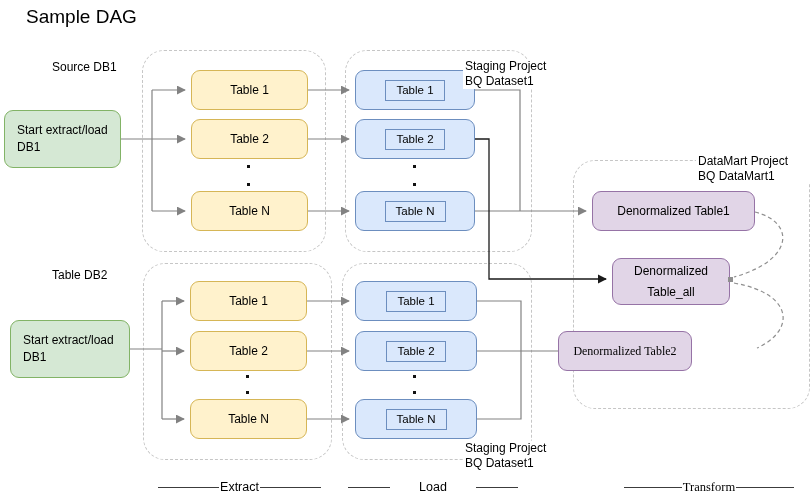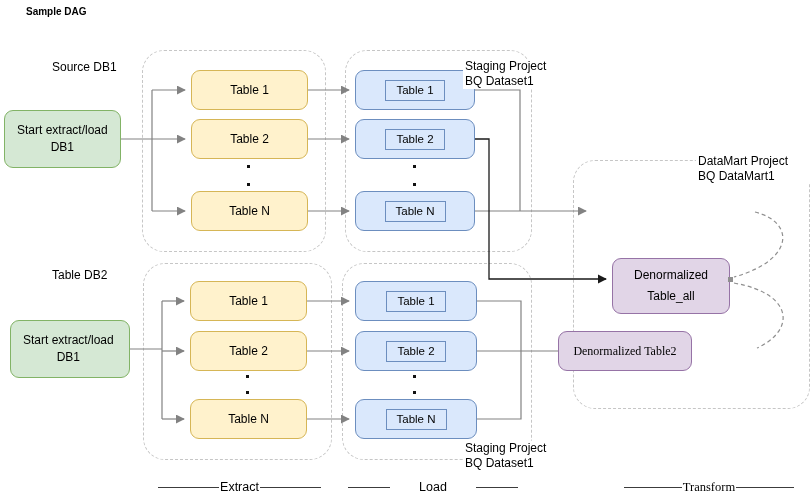--- a/index.html
+++ b/index.html
@@ -9,32 +9,32 @@
   }
   .dashed-container{
     position:absolute;border:1px dashed var(--container_border);
     border-radius:22px;background:transparent;z-index:1;
   }
   .node{
     position:absolute;border-radius:9px;display:flex;align-items:center;justify-content:center;
     font-size:12px;z-index:3;box-sizing:border-box;text-align:center;
   }
   .green{background:var(--green_fill);border:1px solid var(--green_border);
-    justify-content:flex-start;text-align:center;padding-left:12px;line-height:17px;}
+    justify-content:flex-start;text-align:left;padding-left:12px;line-height:17px;}
   .yellow{background:var(--yellow_fill);border:1px solid var(--yellow_border);}
   .blue{background:var(--blue_fill);border:1px solid var(--blue_border);}
   .purple{background:var(--purple_fill);border:1px solid var(--purple_border);line-height:21px;}
   .inner-rect{
     border:1px solid var(--blue_border);background:transparent;padding:2px 10px;
     font-size:11.5px;line-height:15px;
   }
   .lbl{position:absolute;font-size:12px;line-height:15px;z-index:4;}
   .lbl.center{}
   .lbl.whitebg{background:#fff;padding:0 2px;}
-  .title{position:absolute;left:26px;top:6px;font-size:10px;font-weight:bold;z-index:4;}
+  .title{position:absolute;left:26px;top:6px;font-size:19px;font-weight:normal;z-index:4;}
   svg.wires{position:absolute;left:0;top:0;z-index:2;pointer-events:none;}
   .edge{fill:none;stroke:var(--line);stroke-width:1.2px;}
   .edge-dark{fill:none;stroke:var(--line_dark);stroke-width:1.3px;}
   .curve{fill:none;stroke:var(--curve);stroke-width:1.2px;stroke-dasharray:4 3;}
   .dot{position:absolute;width:3px;height:3px;background:#111;z-index:3;}
   .stage{position:absolute;display:flex;align-items:center;height:16px;z-index:4;font-size:12.5px;}
   .sline{flex:1;height:1px;background:#3c3c3c;}
   .stage span.txt{padding:0 1px;white-space:nowrap;}
   .conn-square{position:absolute;width:5px;height:5px;background:var(--curve);z-index:3;}
 </style>
@@ -150,21 +150,22 @@
   </div>
   <div class="lbl center whitebg" style="left:463px;top:441px;width:124px;">
     <div>Staging Project</div>
     <div>BQ Dataset1</div>
   </div>
   <div class="lbl center whitebg" style="left:696px;top:154px;width:124px;">
     <div>DataMart Project</div>
     <div>BQ DataMart1</div>
   </div>
 
-  <div class="node purple" style="left:612px;top:258px;width:118px;height:56px;">
+  <div class="node purple" style="left:592px;top:191px;width:163px;height:40px;">Denormalized Table1</div>
+  <div class="node purple" style="left:612px;top:258px;width:118px;height:47px;">
     <div>
       <div>Denormalized</div>
       <div>Table_all</div>
     </div>
   </div>
   <div class="node purple" style="left:558px;top:331px;width:134px;height:40px;font-family:Liberation Serif, serif;">Denormalized Table2</div>
   <div class="conn-square" style="left:728px;top:277px;"></div>
 
   <div class="stage" style="left:158px;top:479px;width:163px;">
     <span class="sline"></span>

